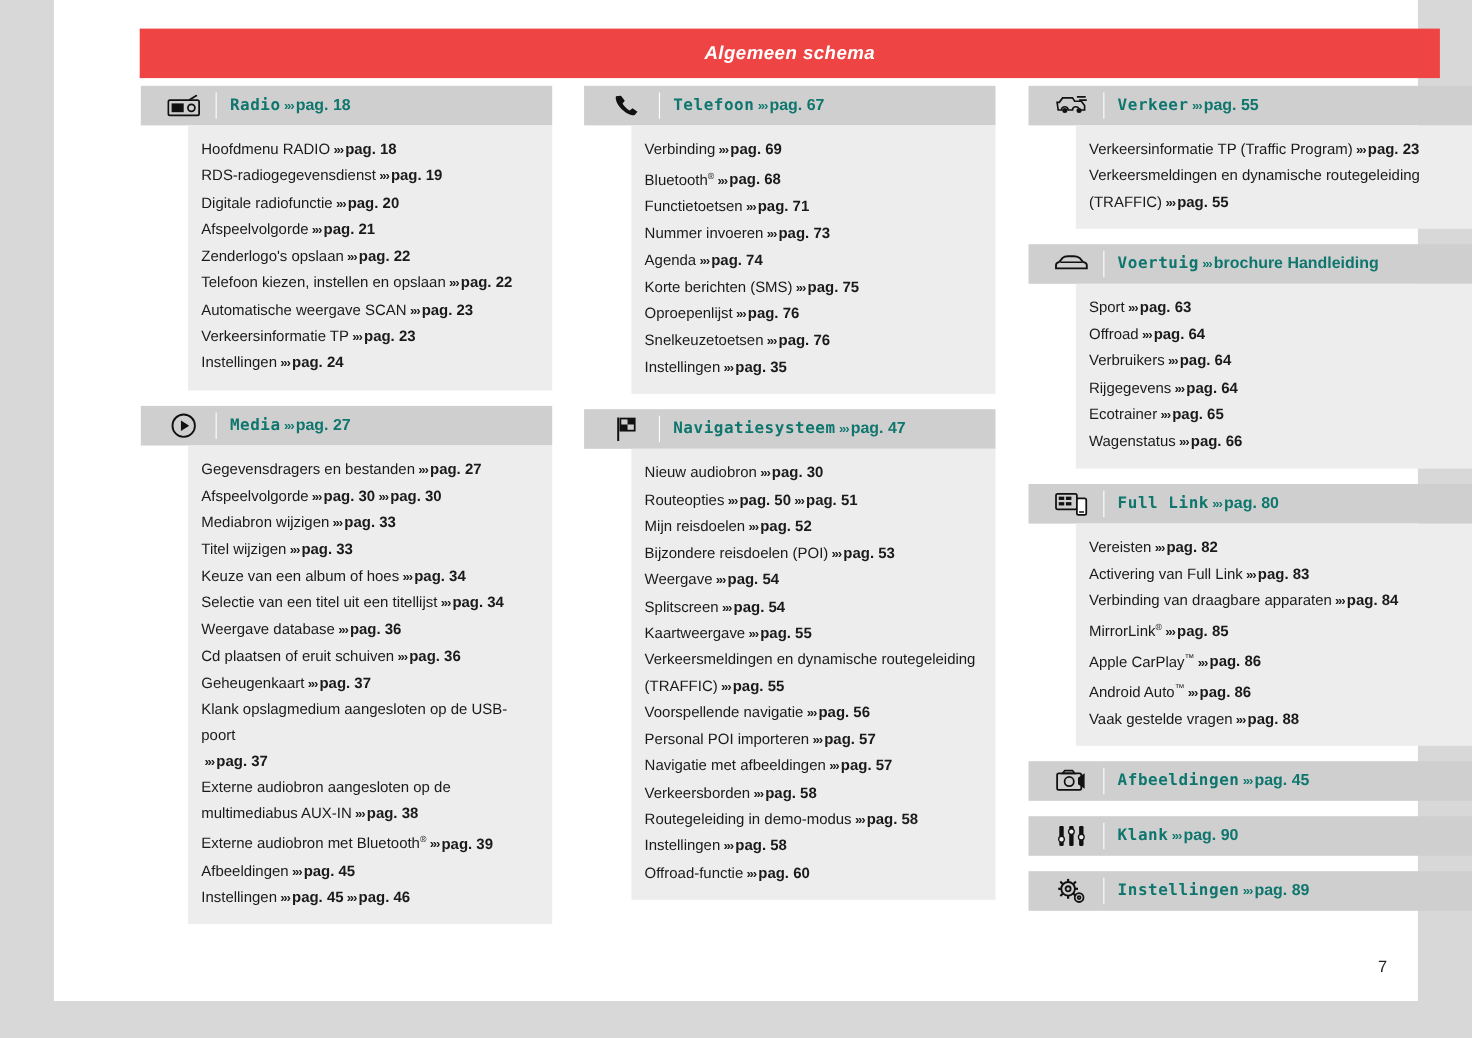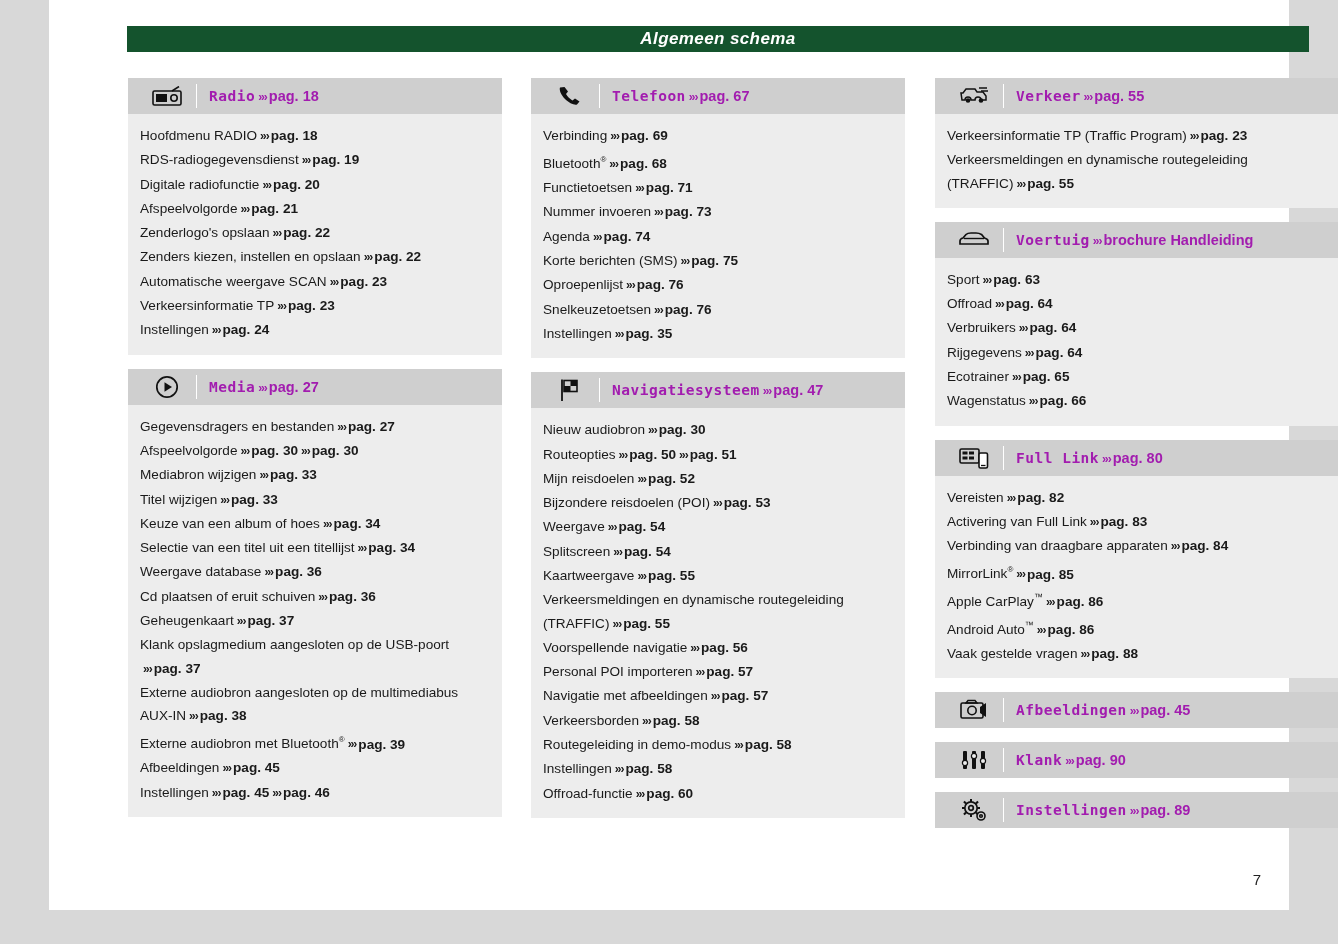--- a/index.html
+++ b/index.html
@@ -19,22 +19,22 @@
     top: 0px;
     width: 1240px;
     height: 910px;
     background: #ffffff;
   }
   .page-banner {
     position: absolute;
     left: 78px;
     top: 26px;
     width: 1182px;
-    height: 26px;
-    background: #14532d;
+    height: 45px;
+    background: #ef4444;
     color: #ffffff;
     font-size: 17px;
     font-weight: bold;
     font-style: italic;
     display: flex;
     align-items: center;
     justify-content: center;
     letter-spacing: 0.4px;
   }
   .col {
@@ -67,33 +67,34 @@
   .head-sep {
     width: 1px;
     height: 24px;
     background: #ffffff;
     margin-right: 12px;
   }
   .head-title {
     font-family: "DejaVu Sans Mono", monospace;
     font-size: 14.5px;
     font-weight: bold;
-    color: #a21caf;
+    color: #0f766e;
     letter-spacing: 0.5px;
     white-space: nowrap;
   }
   .head-title .rf {
     font-family: "Liberation Sans", sans-serif;
     font-weight: bold;
     letter-spacing: 0;
   }
   .block-body {
     background: #ededed;
     padding: 10px 12px 12px 12px;
     box-sizing: border-box;
+    margin-left: 43px;
   }
   .entry {
     font-size: 13.6px;
     color: #1a1a1a;
     line-height: 23.3px;
     white-space: normal;
   }
   .ref {
     font-weight: bold;
   }
@@ -132,21 +133,21 @@
           </span>
           <span class="head-sep"></span>
           <span class="head-title">Radio<span class="rf"><span class="arrows">»›</span>pag. 18</span></span>
         </div>
         <div class="block-body">
           <div class="entry"><span>Hoofdmenu RADIO</span><span class="arrows">»›</span><span class="ref">pag. 18</span></div>
           <div class="entry"><span>RDS-radiogegevensdienst</span><span class="arrows">»›</span><span class="ref">pag. 19</span></div>
           <div class="entry"><span>Digitale radiofunctie</span><span class="arrows">»›</span><span class="ref">pag. 20</span></div>
           <div class="entry"><span>Afspeelvolgorde</span><span class="arrows">»›</span><span class="ref">pag. 21</span></div>
           <div class="entry"><span>Zenderlogo's opslaan</span><span class="arrows">»›</span><span class="ref">pag. 22</span></div>
-          <div class="entry"><span>Zenders kiezen, instellen en opslaan</span><span class="arrows">»›</span><span class="ref">pag. 22</span></div>
+          <div class="entry"><span>Telefoon kiezen, instellen en opslaan</span><span class="arrows">»›</span><span class="ref">pag. 22</span></div>
           <div class="entry"><span>Automatische weergave SCAN</span><span class="arrows">»›</span><span class="ref">pag. 23</span></div>
           <div class="entry"><span>Verkeersinformatie TP</span><span class="arrows">»›</span><span class="ref">pag. 23</span></div>
           <div class="entry"><span>Instellingen</span><span class="arrows">»›</span><span class="ref">pag. 24</span></div>
         </div>
       </div>
       <div class="block">
         <div class="block-head">
           <span class="head-icon">
             <svg width="24" height="24" viewBox="0 0 24 24">
               <circle cx="12" cy="12" r="10.2" fill="none" stroke="#111" stroke-width="1.7"></circle>

